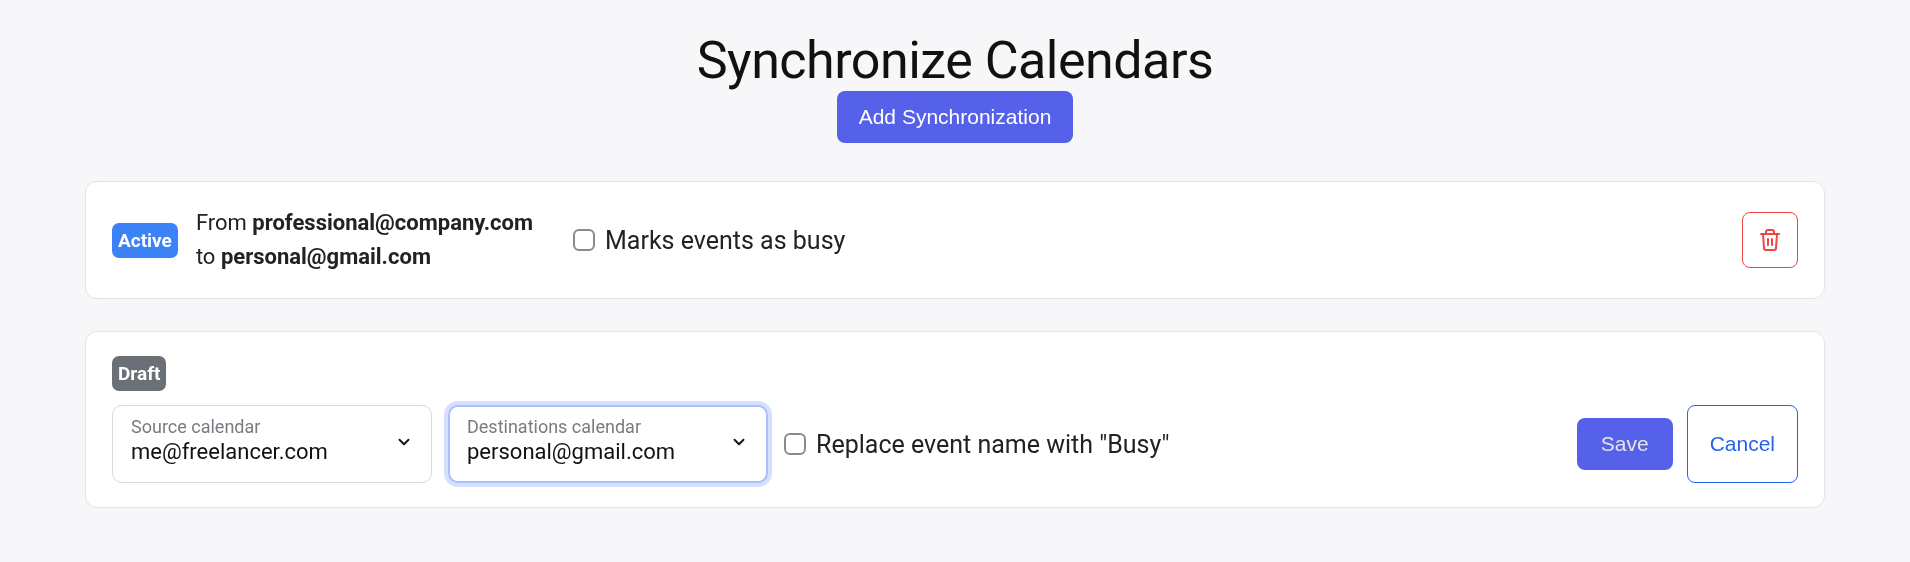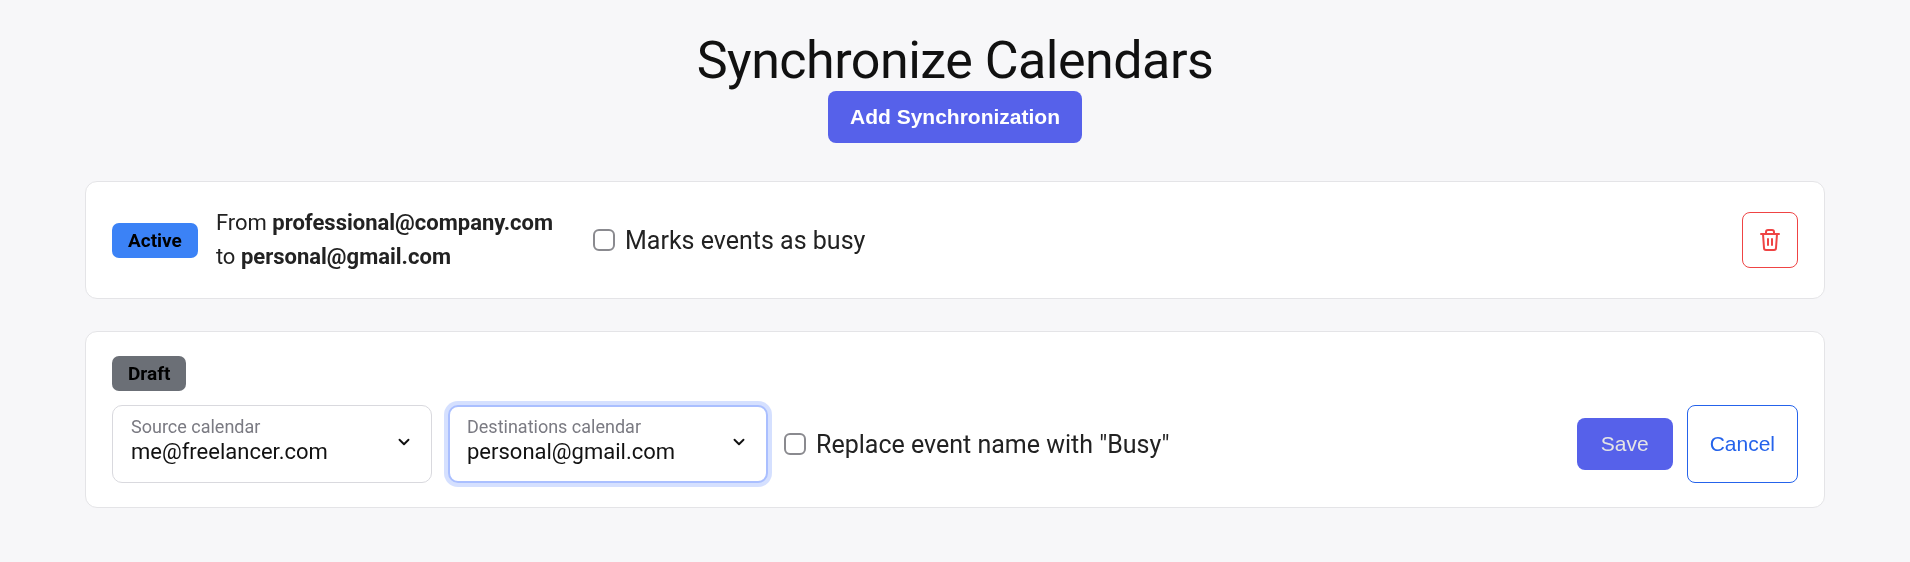--- a/index.html
+++ b/index.html
@@ -26,42 +26,42 @@
       letter-spacing: -0.5px;
       color: #111;
     }
     .btn-primary {
       background: #5661ea;
       color: #fff;
       border: none;
       border-radius: 8px;
       padding: 14px 22px;
       font-size: 21px;
-      font-weight: 700;
+      font-weight: 400;
       cursor: pointer;
     }
     .card {
       background: #fff;
       border: 1px solid #e4e4e7;
       border-radius: 12px;
       padding: 24px 26px;
       margin-bottom: 32px;
     }
     .card-row {
       display: flex;
       align-items: center;
       gap: 18px;
     }
     .badge {
       display: inline-block;
       border-radius: 7px;
-      padding: 6px 16px;
+      padding: 6px 6px;
       font-size: 19px;
       font-weight: 700;
-      color: #000000;
+      color: #ffffff;
     }
     .badge-active {
       background: #3b82f6;
     }
     .badge-draft {
       background: #6b6f76;
     }
     .sync-text {
       font-size: 22px;
       line-height: 1.55;

